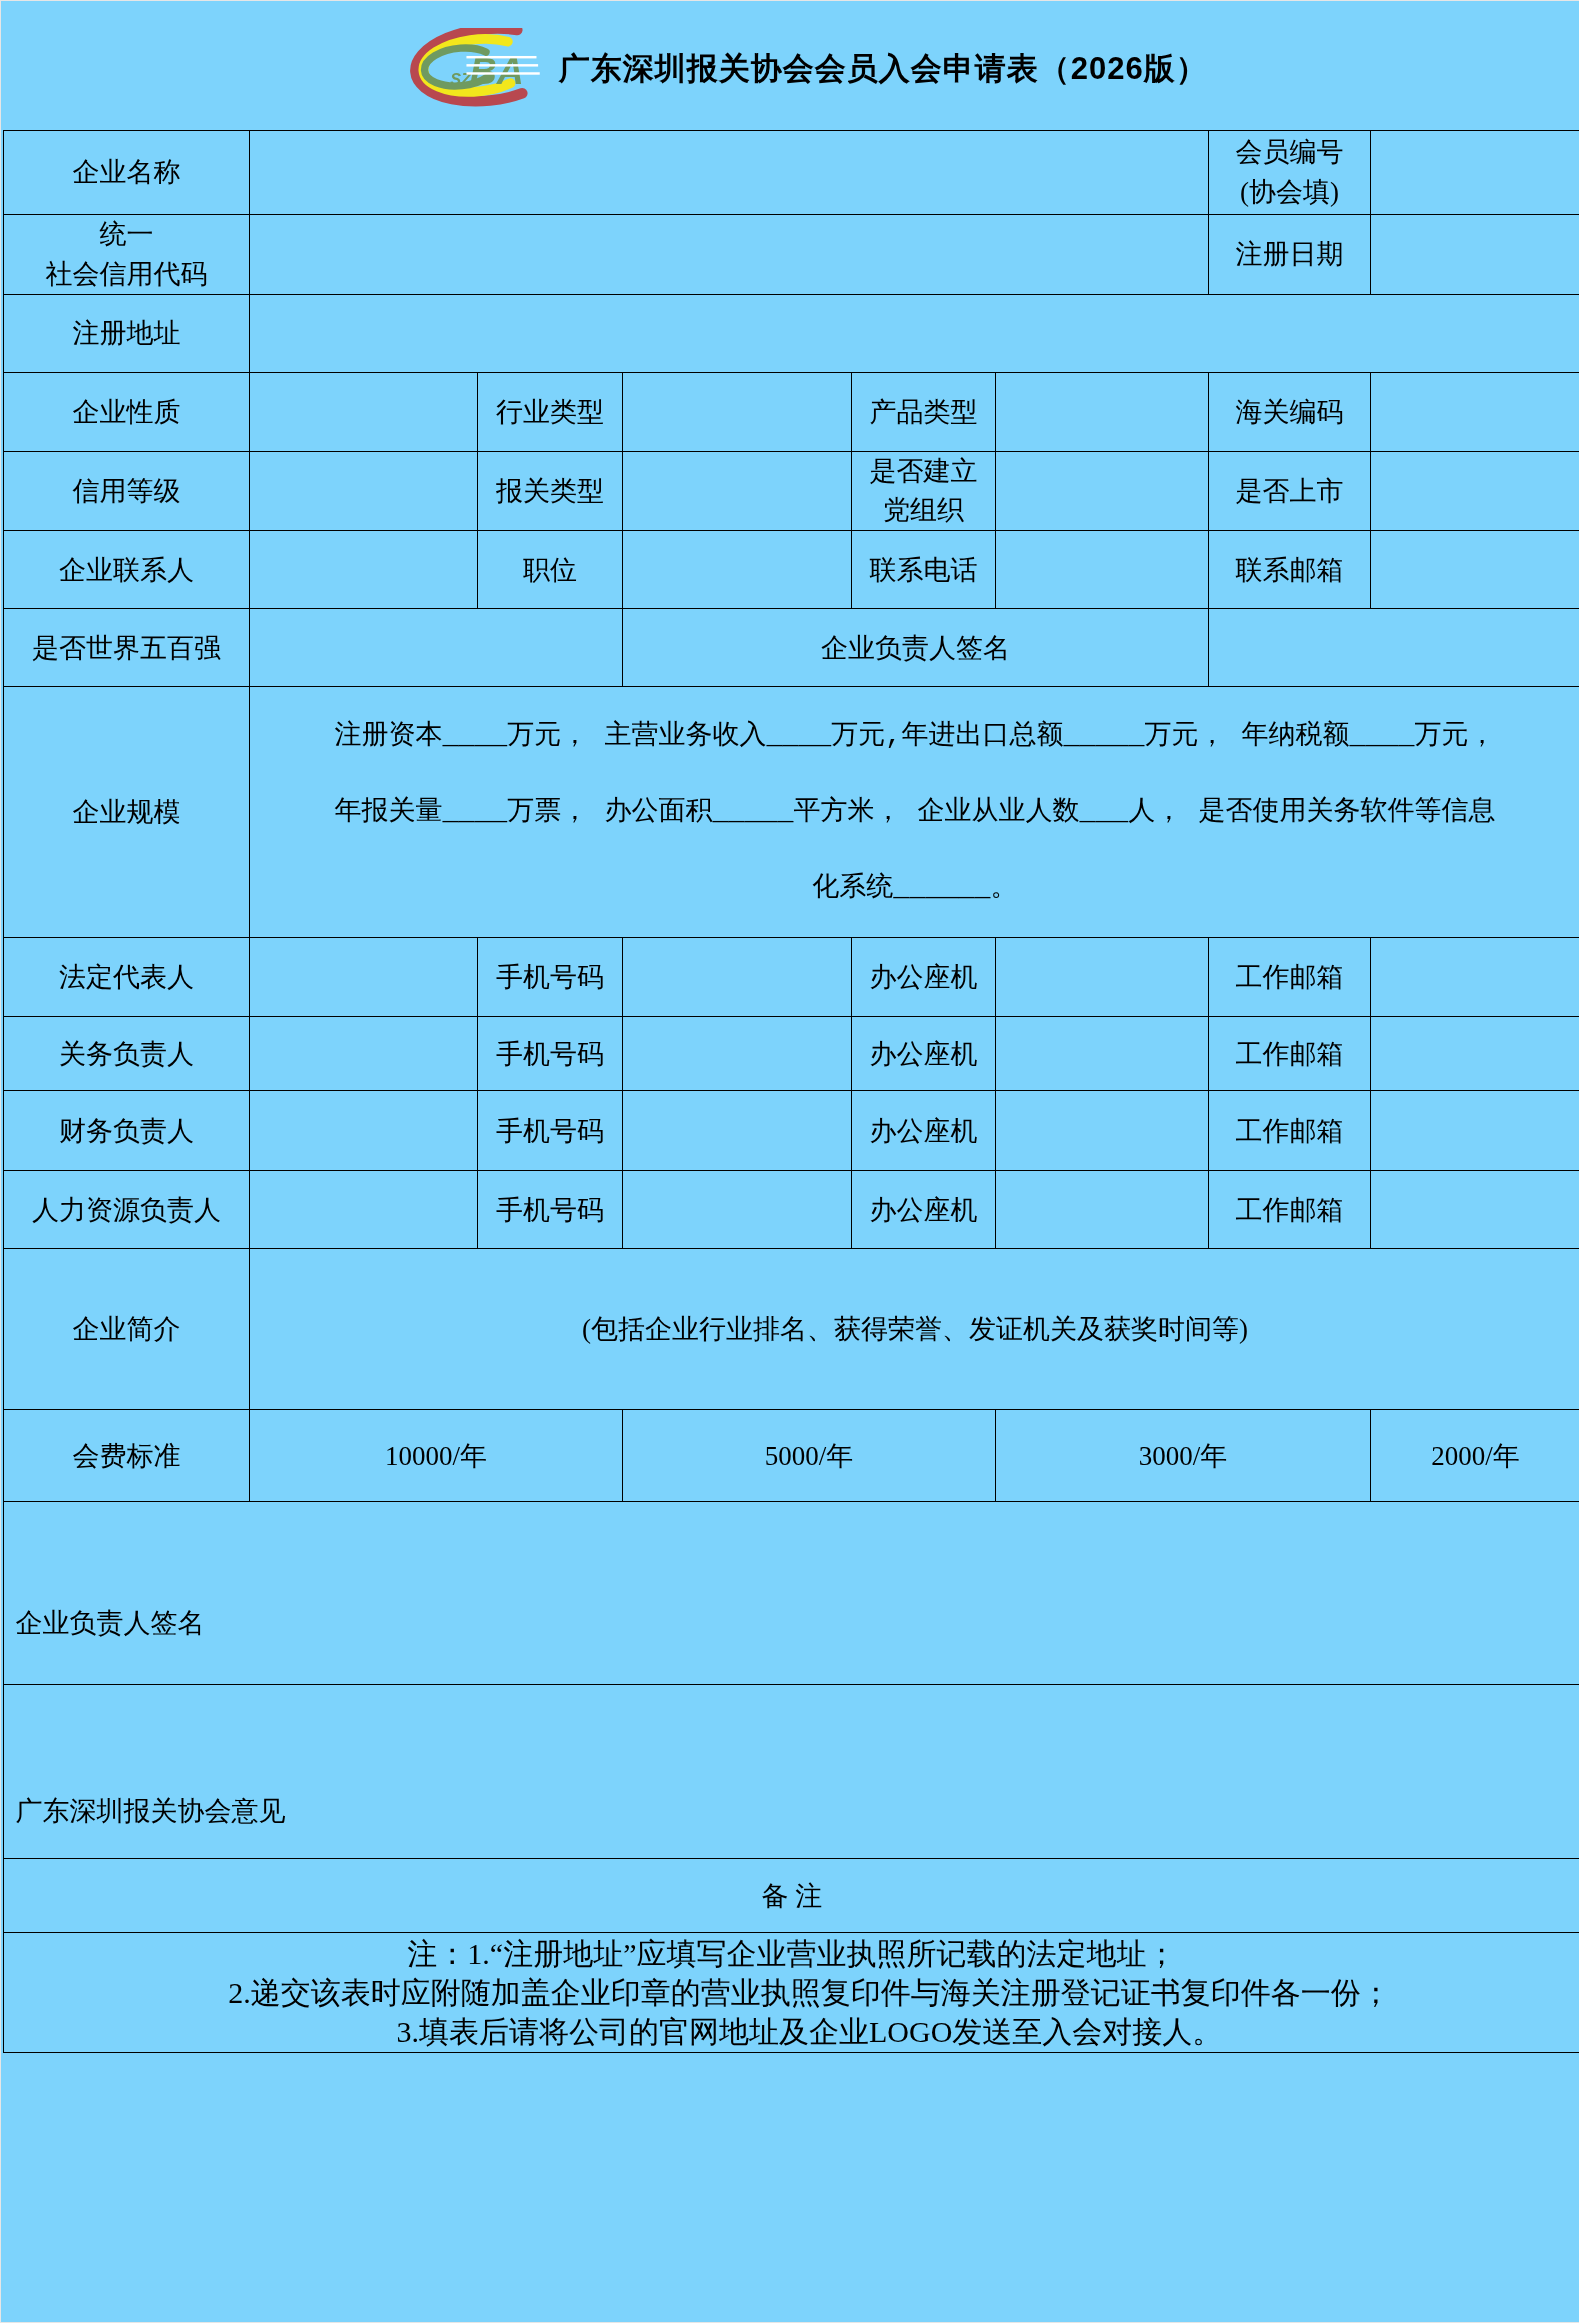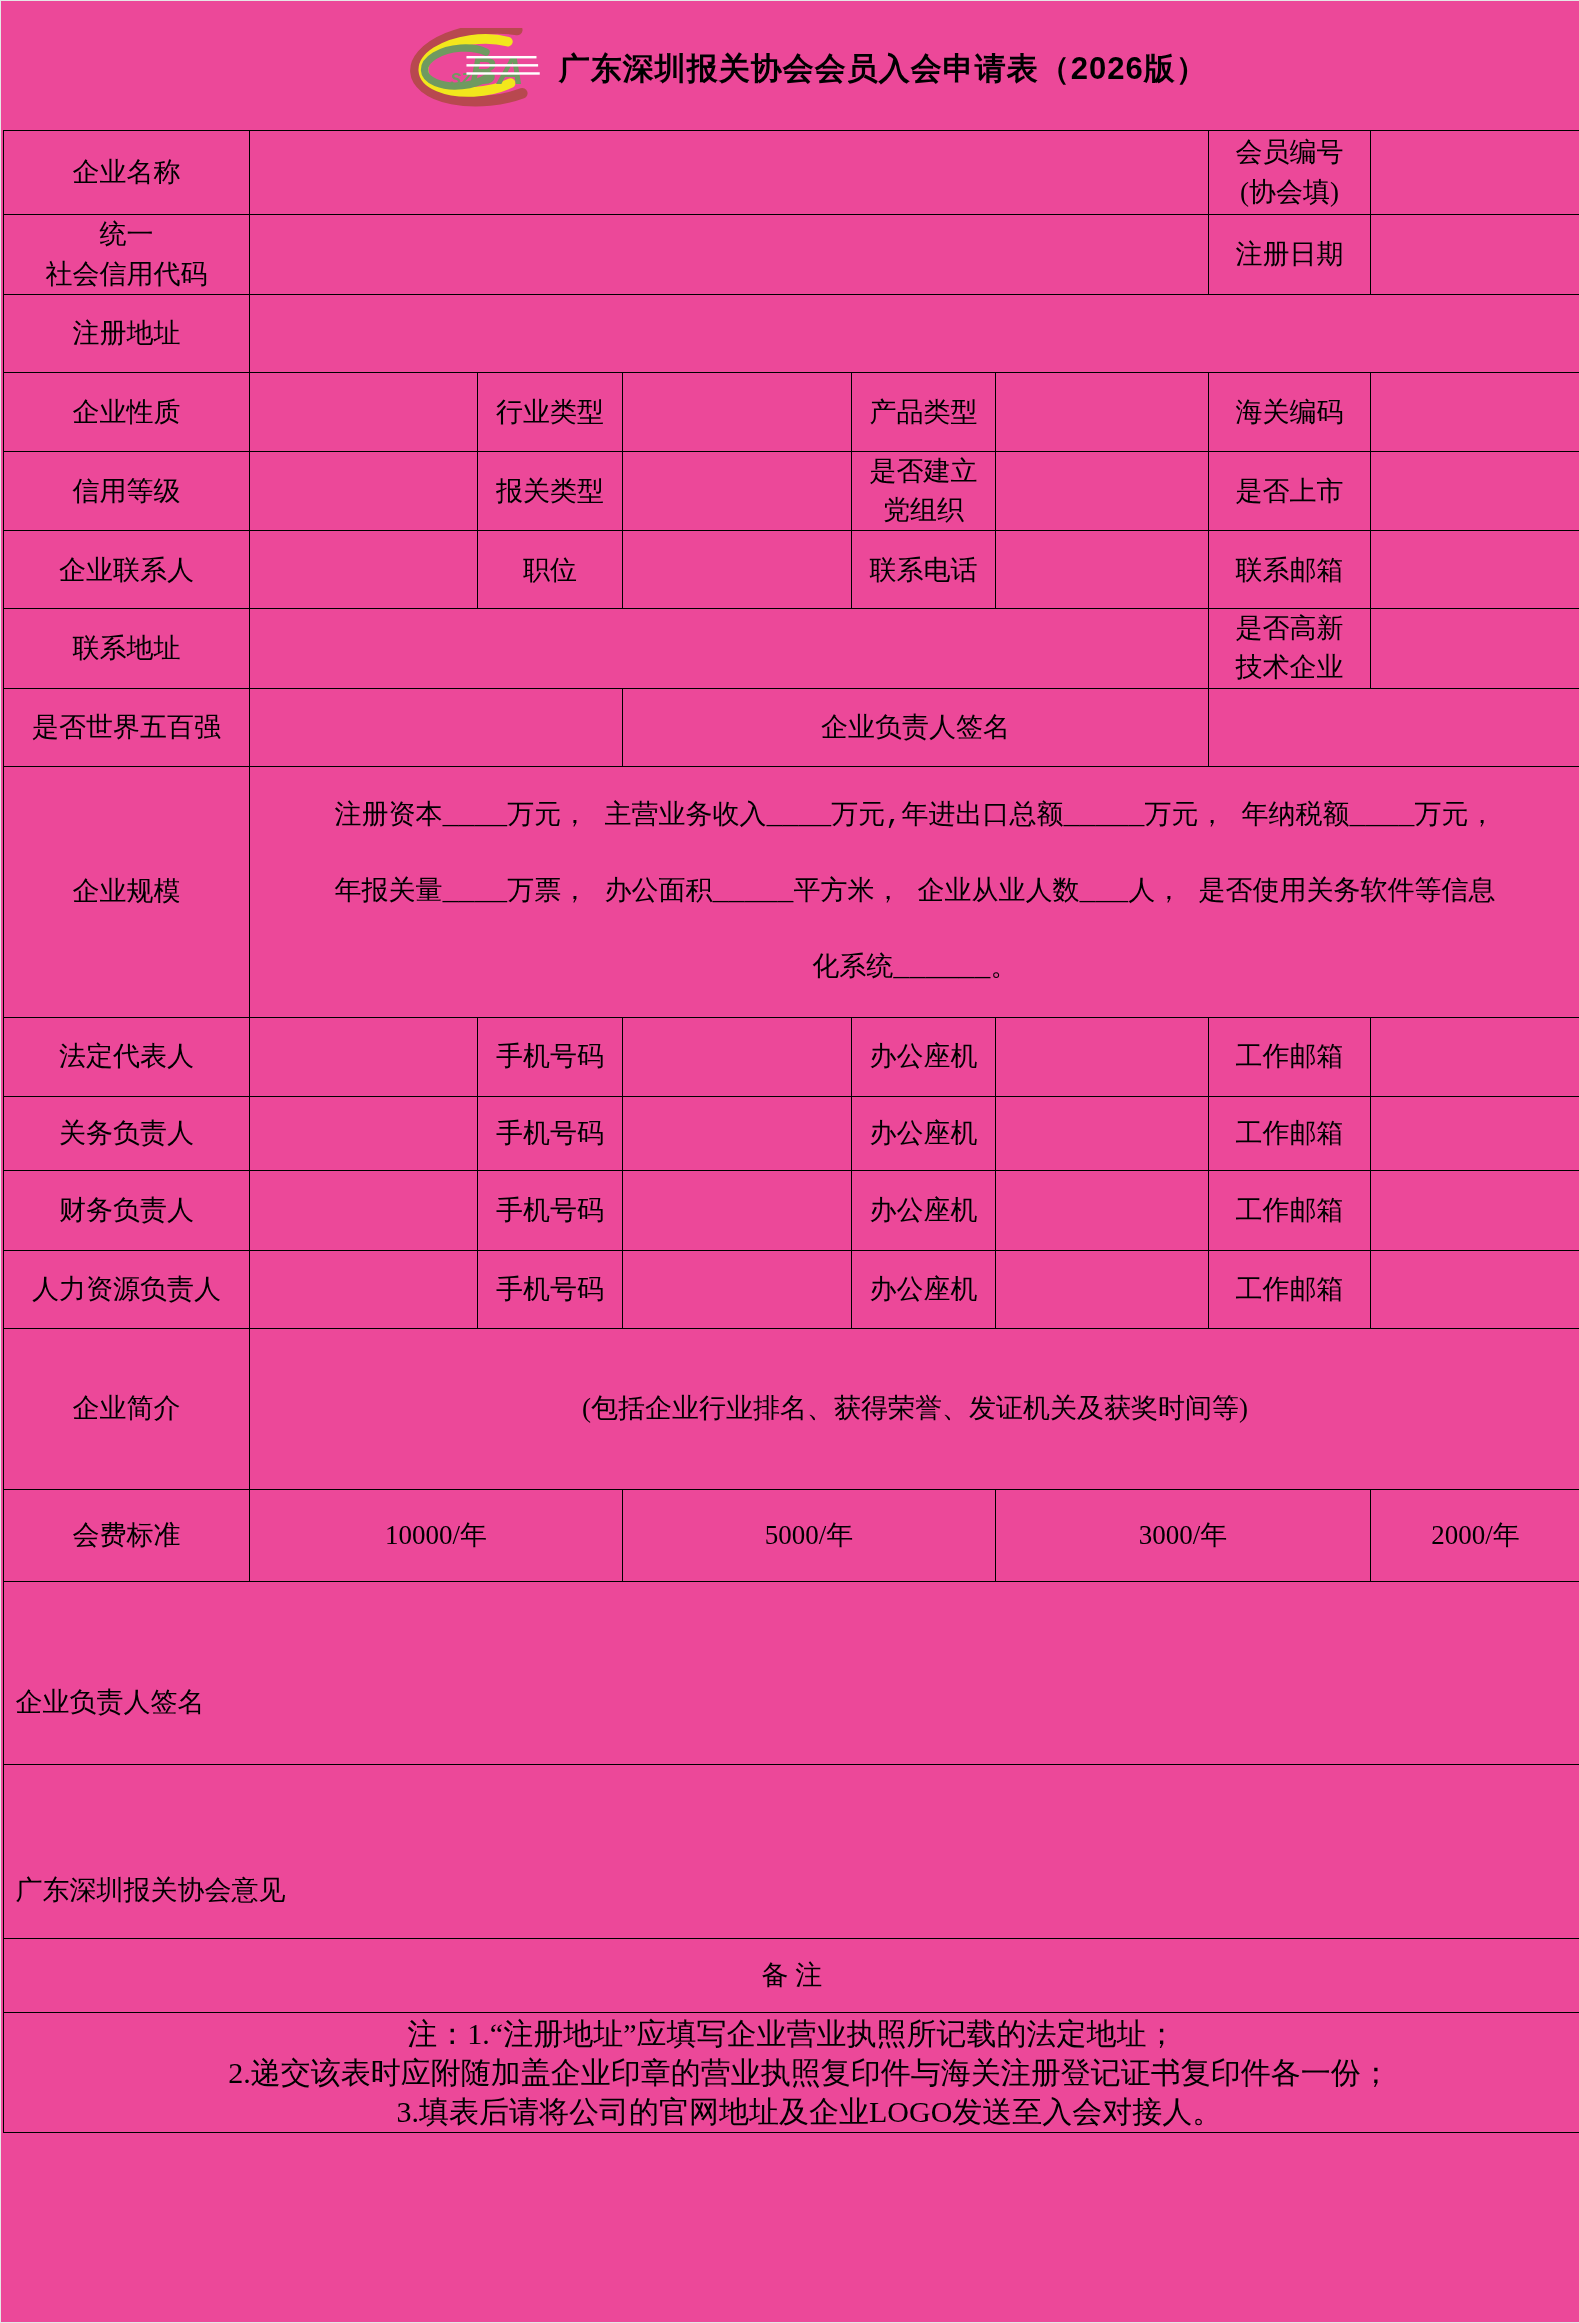--- a/index.html
+++ b/index.html
@@ -1,19 +1,19 @@
 <!DOCTYPE html>
 <html><head>
 <meta charset="utf-8">
 <style>
   html,body { margin:0; padding:0; background:#fff; }
   .page {
     position:relative;
     width:1580px; height:2323px;
-    background:#ec4899;
+    background:#7dd3fc;
     border:1px solid #e6e6e6;
     box-sizing:border-box;
     font-family:"Liberation Serif", serif;
     color:#000;
   }
   
   .header {
     position:absolute; top:21.3px; left:0; width:100%; height:93px;
     display:flex; justify-content:center; align-items:center; gap:15.5px;
   }
@@ -149,31 +149,20 @@
       <td>企业联系人</td>
       <td class="blank"></td>
       <td>职位</td>
       <td class="blank"></td>
       <td>联系电话</td>
       <td class="blank"></td>
       <td>联系邮箱</td>
       <td class="blank"></td>
     </tr>
 
-    <tr style="height:77px">
-      <td>联系地址</td>
-      <td class="blank" colspan="5"></td>
-      <td>
-        <div class="two-line">
-          <div>是否高新</div>
-          <div>技术企业</div>
-        </div>
-      </td>
-      <td class="blank"></td>
-    </tr>
 
     <tr style="height:78px">
       <td>是否世界五百强</td>
       <td class="blank" colspan="2"></td>
       <td colspan="3">企业负责人签名</td>
       <td class="blank" colspan="2"></td>
     </tr>
 
     <tr style="height:251px">
       <td>企业规模</td>

